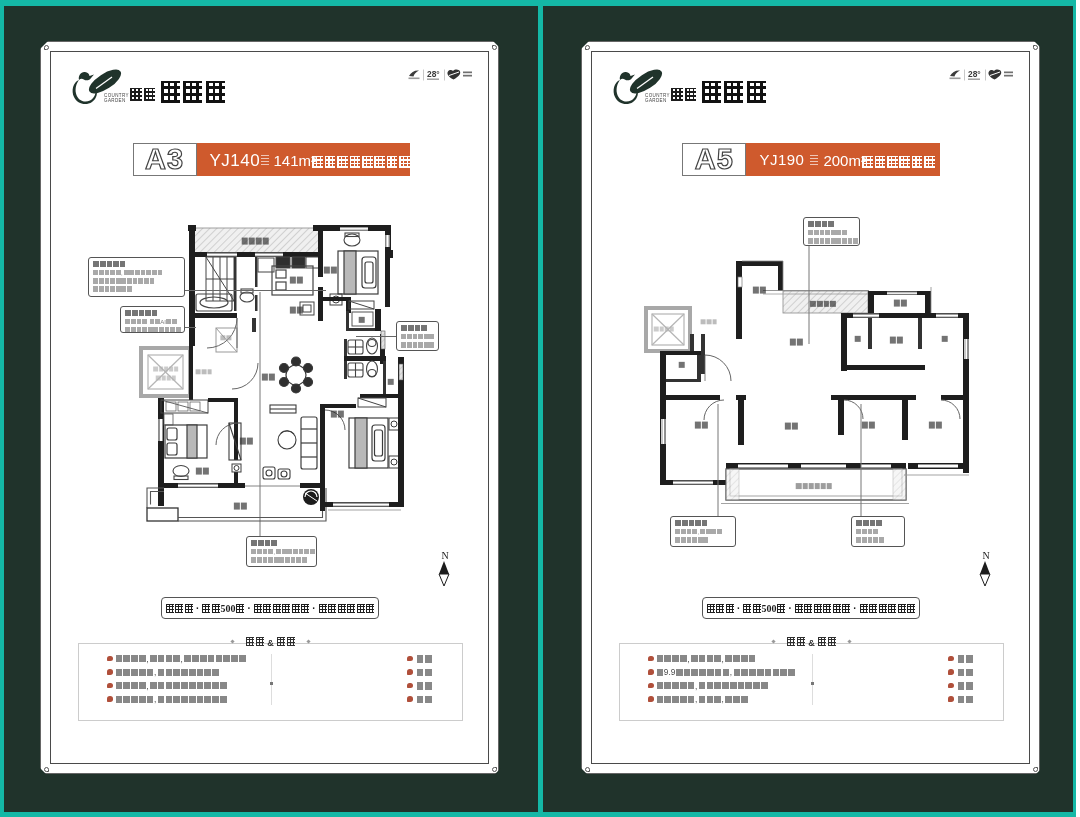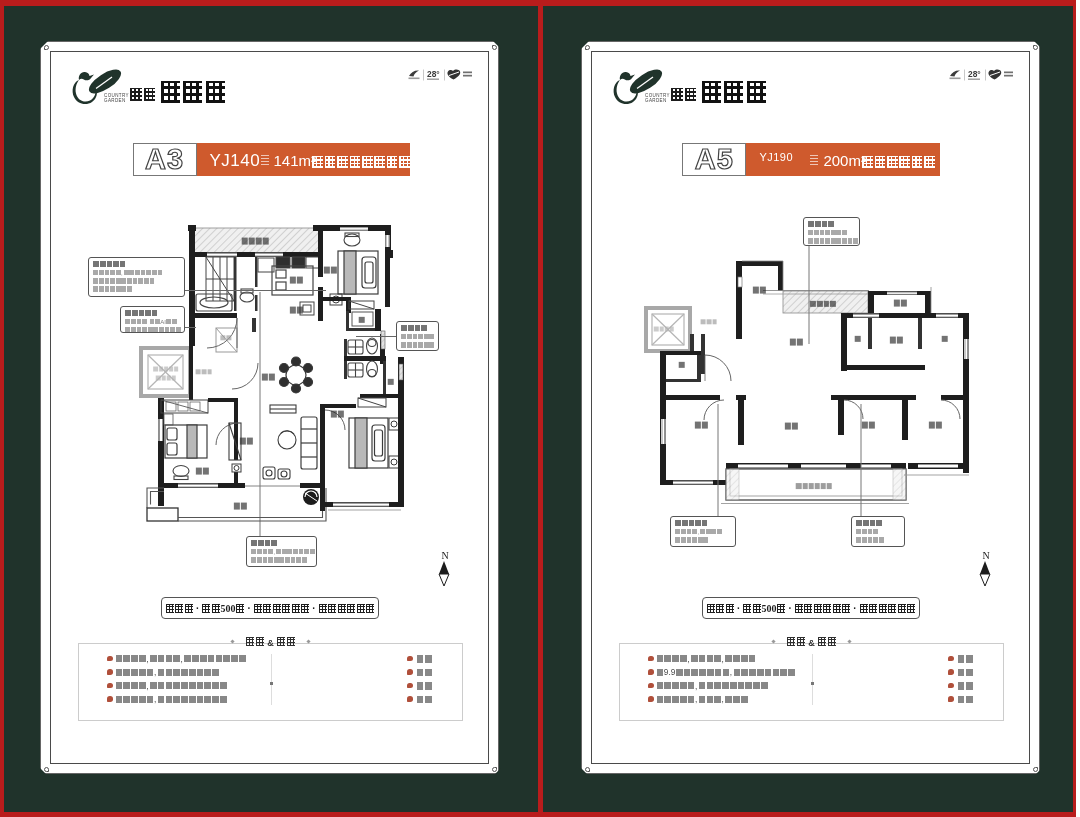--- a/index.html
+++ b/index.html
@@ -1,16 +1,16 @@
 <!DOCTYPE html>
 <html><head><meta charset="utf-8">
 <style>
 *{margin:0;padding:0;box-sizing:border-box;}
 body{font-family:"Liberation Sans",sans-serif;background:#fff;}
-.page{position:relative;width:1076px;height:817px;overflow:hidden;background:#b91c1c;}
+.page{position:relative;width:1076px;height:817px;overflow:hidden;background:#14b8a6;}
 .card{position:absolute;background:#fff;border:1px solid #666;}
 .plan{position:absolute;}
 .fz{white-space:nowrap;}
 .k{display:inline-block;width:.8em;height:.9em;margin:0 .07em;vertical-align:-.06em;
 background:repeating-linear-gradient(0deg,currentColor 0 14%,transparent 14% 31%),
 repeating-linear-gradient(90deg,currentColor 0 14%,transparent 14% 35%);}
 .ks .k{background:currentColor;opacity:.66;}
 .kc{font-style:normal;display:inline-block;width:.4em;}
 .kd2{font-style:normal;display:inline-block;width:.8em;text-align:center;font-size:10px;color:#1f1f1f;font-weight:bold;}
 .pl{position:absolute;transform:translate(-50%,-50%);white-space:nowrap;font-size:0;line-height:0;}
@@ -583,21 +583,21 @@
 <rect x="37" y="1.5" width="0.8" height="11" fill="#bbb"></rect>
 <path d="M46,3 C48,0.8 52,1.2 53,3.5 C54,5.8 52,8.6 46.5,11.5 C41,8.6 39.5,5.4 41,3.4 C42.2,1.8 44.8,1.6 46,3 Z" fill="#333"></path>
 <line x1="42" y1="7.5" x2="52" y2="4" stroke="#fff" stroke-width="1"></line>
 <rect x="56" y="3.5" width="9" height="1.7" fill="#707070"></rect>
 <rect x="56" y="6.8" width="9" height="1.7" fill="#707070"></rect>
 </svg></div>
 <div style="position:absolute;left:100.4px;top:101px;width:64px;height:33px;border:1.5px solid #777;background:#fff;
 text-align:center;line-height:31px;font-size:29px;font-weight:bold;color:#fff;-webkit-text-stroke:1.2px #444;letter-spacing:1px;">A5</div>
 
 <div style="position:absolute;left:164.4px;top:101px;width:193.6px;height:33px;background:#cf5a2d;color:#fff;white-space:nowrap;">
-<span style="position:absolute;left:13px;top:8px;font-size:11px;letter-spacing:.5px;">YJ190</span>
+<span style="position:absolute;left:13px;top:8px;font-size:15px;letter-spacing:.5px;">YJ190</span>
 <span style="position:absolute;left:64px;top:11px;display:inline-block;width:8px;height:11px;opacity:.65;background:repeating-linear-gradient(0deg,#fff 0 1.2px,transparent 1.2px 3px);"></span>
 <span style="position:absolute;left:77px;top:9px;font-size:15px;">200m²</span>
 <span style="position:absolute;left:115px;top:10px;"><span class="fz" style="font-size:13.2px;color:#fff;"><b class="k"></b><b class="k"></b><b class="k"></b><b class="k"></b><b class="k"></b><b class="k"></b></span></span>
 </div>
 <svg class="plan" style="left:59px;top:152px;" width="392" height="382" viewBox="640 195 392 382">
 <defs>
 <pattern id="hC" width="5" height="5" patternUnits="userSpaceOnUse" patternTransform="rotate(45)">
 <rect width="5" height="5" fill="#f0f0f0"></rect>
             <line x1="0" y1="0" x2="0" y2="5" stroke="#b0b0b0" stroke-width="1"></line>
           </pattern>

